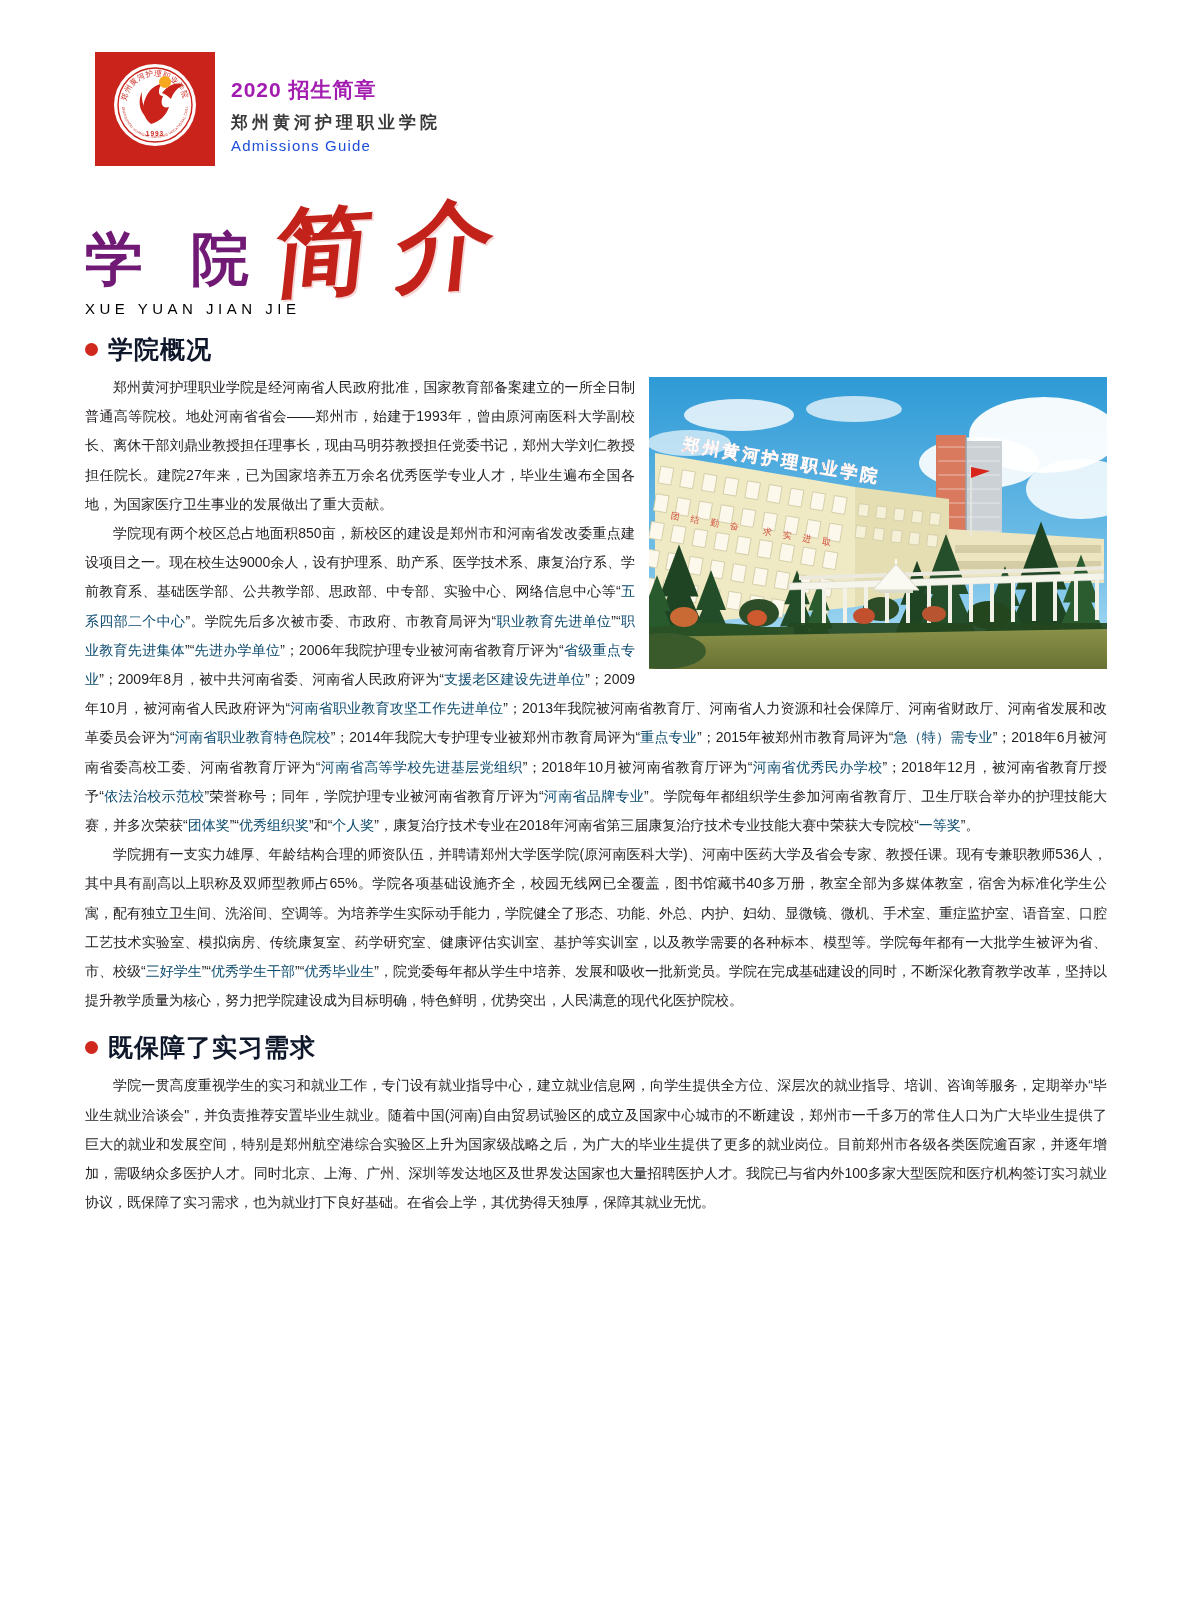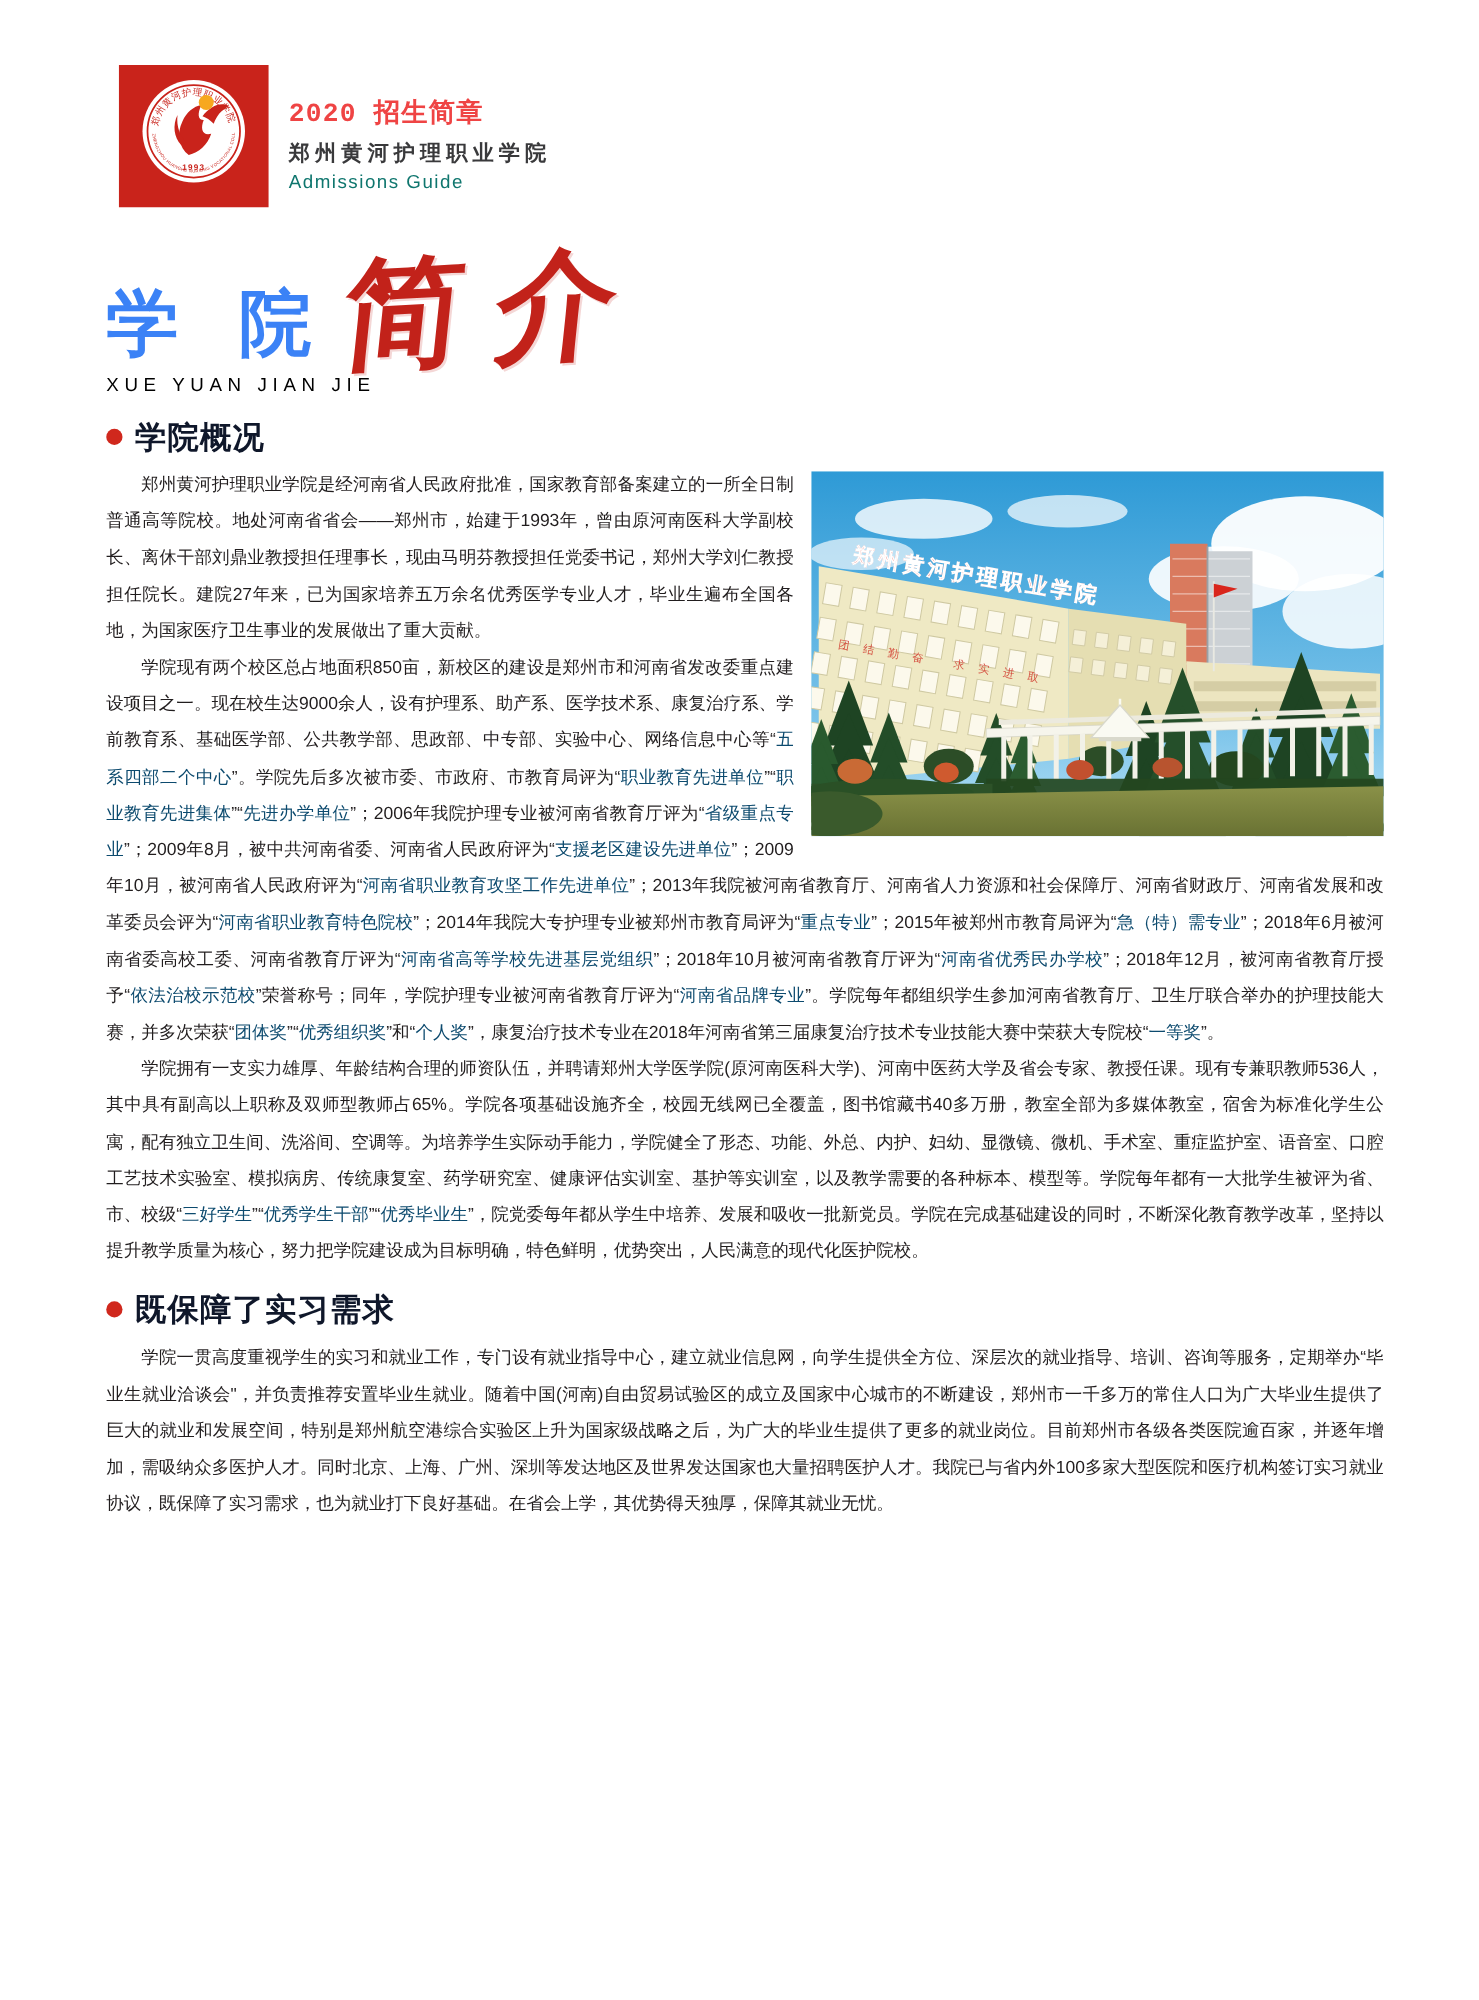--- a/index.html
+++ b/index.html
@@ -8,26 +8,26 @@
     position:relative; width:1183px; height:1600px; margin:0 auto;
     background:#ffffff; overflow:hidden;
     padding:52px 76px 0 85px;
     font-family:"Liberation Sans","DejaVu Sans",sans-serif;
     color:#211d1e;
   }
   
   .masthead { display:flex; align-items:flex-start; gap:16px; margin-left:10px; height:116px; }
   .logo-box { width:120px; height:114px; flex:0 0 auto; }
   .mast-text { padding-top:24px; }
-  .mast-title { font-size:21px; font-weight:bold; color:#ef4444; letter-spacing:1px;font-family:Liberation Mono, monospace; }
+  .mast-title { font-size:21px; font-weight:bold; color:#a21caf; letter-spacing:1px; }
   .mast-school { font-size:17px; font-weight:bold; color:#39393b; letter-spacing:4px; margin-top:7px; }
-  .mast-en { font-size:15px; color:#0f766e; letter-spacing:1.2px; margin-top:3px; }
+  .mast-en { font-size:15px; color:#1d4ed8; letter-spacing:1.2px; margin-top:3px; }
   
   .title-block { margin-top:16px; height:112px; display:flex; align-items:flex-end; }
-  .t-regular { font-size:58px; color:#3b82f6; letter-spacing:16px; font-weight:600; line-height:1; padding-bottom:8px;text-align:right; }
+  .t-regular { font-size:58px; color:#701a75; letter-spacing:16px; font-weight:600; line-height:1; padding-bottom:8px;text-align:right; }
   .t-brush {
     display:inline-block; font-size:96px; line-height:1; color:#c2221a; font-weight:bold;
     margin-left:10px; transform:rotate(-3deg) skewX(-9deg);
     text-shadow:2px 2px 0 rgba(194,34,26,.18);
   }
   .t-pinyin { font-size:15px; color:#000000; letter-spacing:4.5px; margin-top:4px; }
   
   .sec-head { display:flex; align-items:center; gap:10px; margin:16px 0 7px 0; }
   .dot { width:13px; height:13px; border-radius:50%; background:#d0281d; flex:0 0 auto; }
   .sec-title { font-size:25px; font-weight:bold; color:#0f172a; letter-spacing:1px; }

